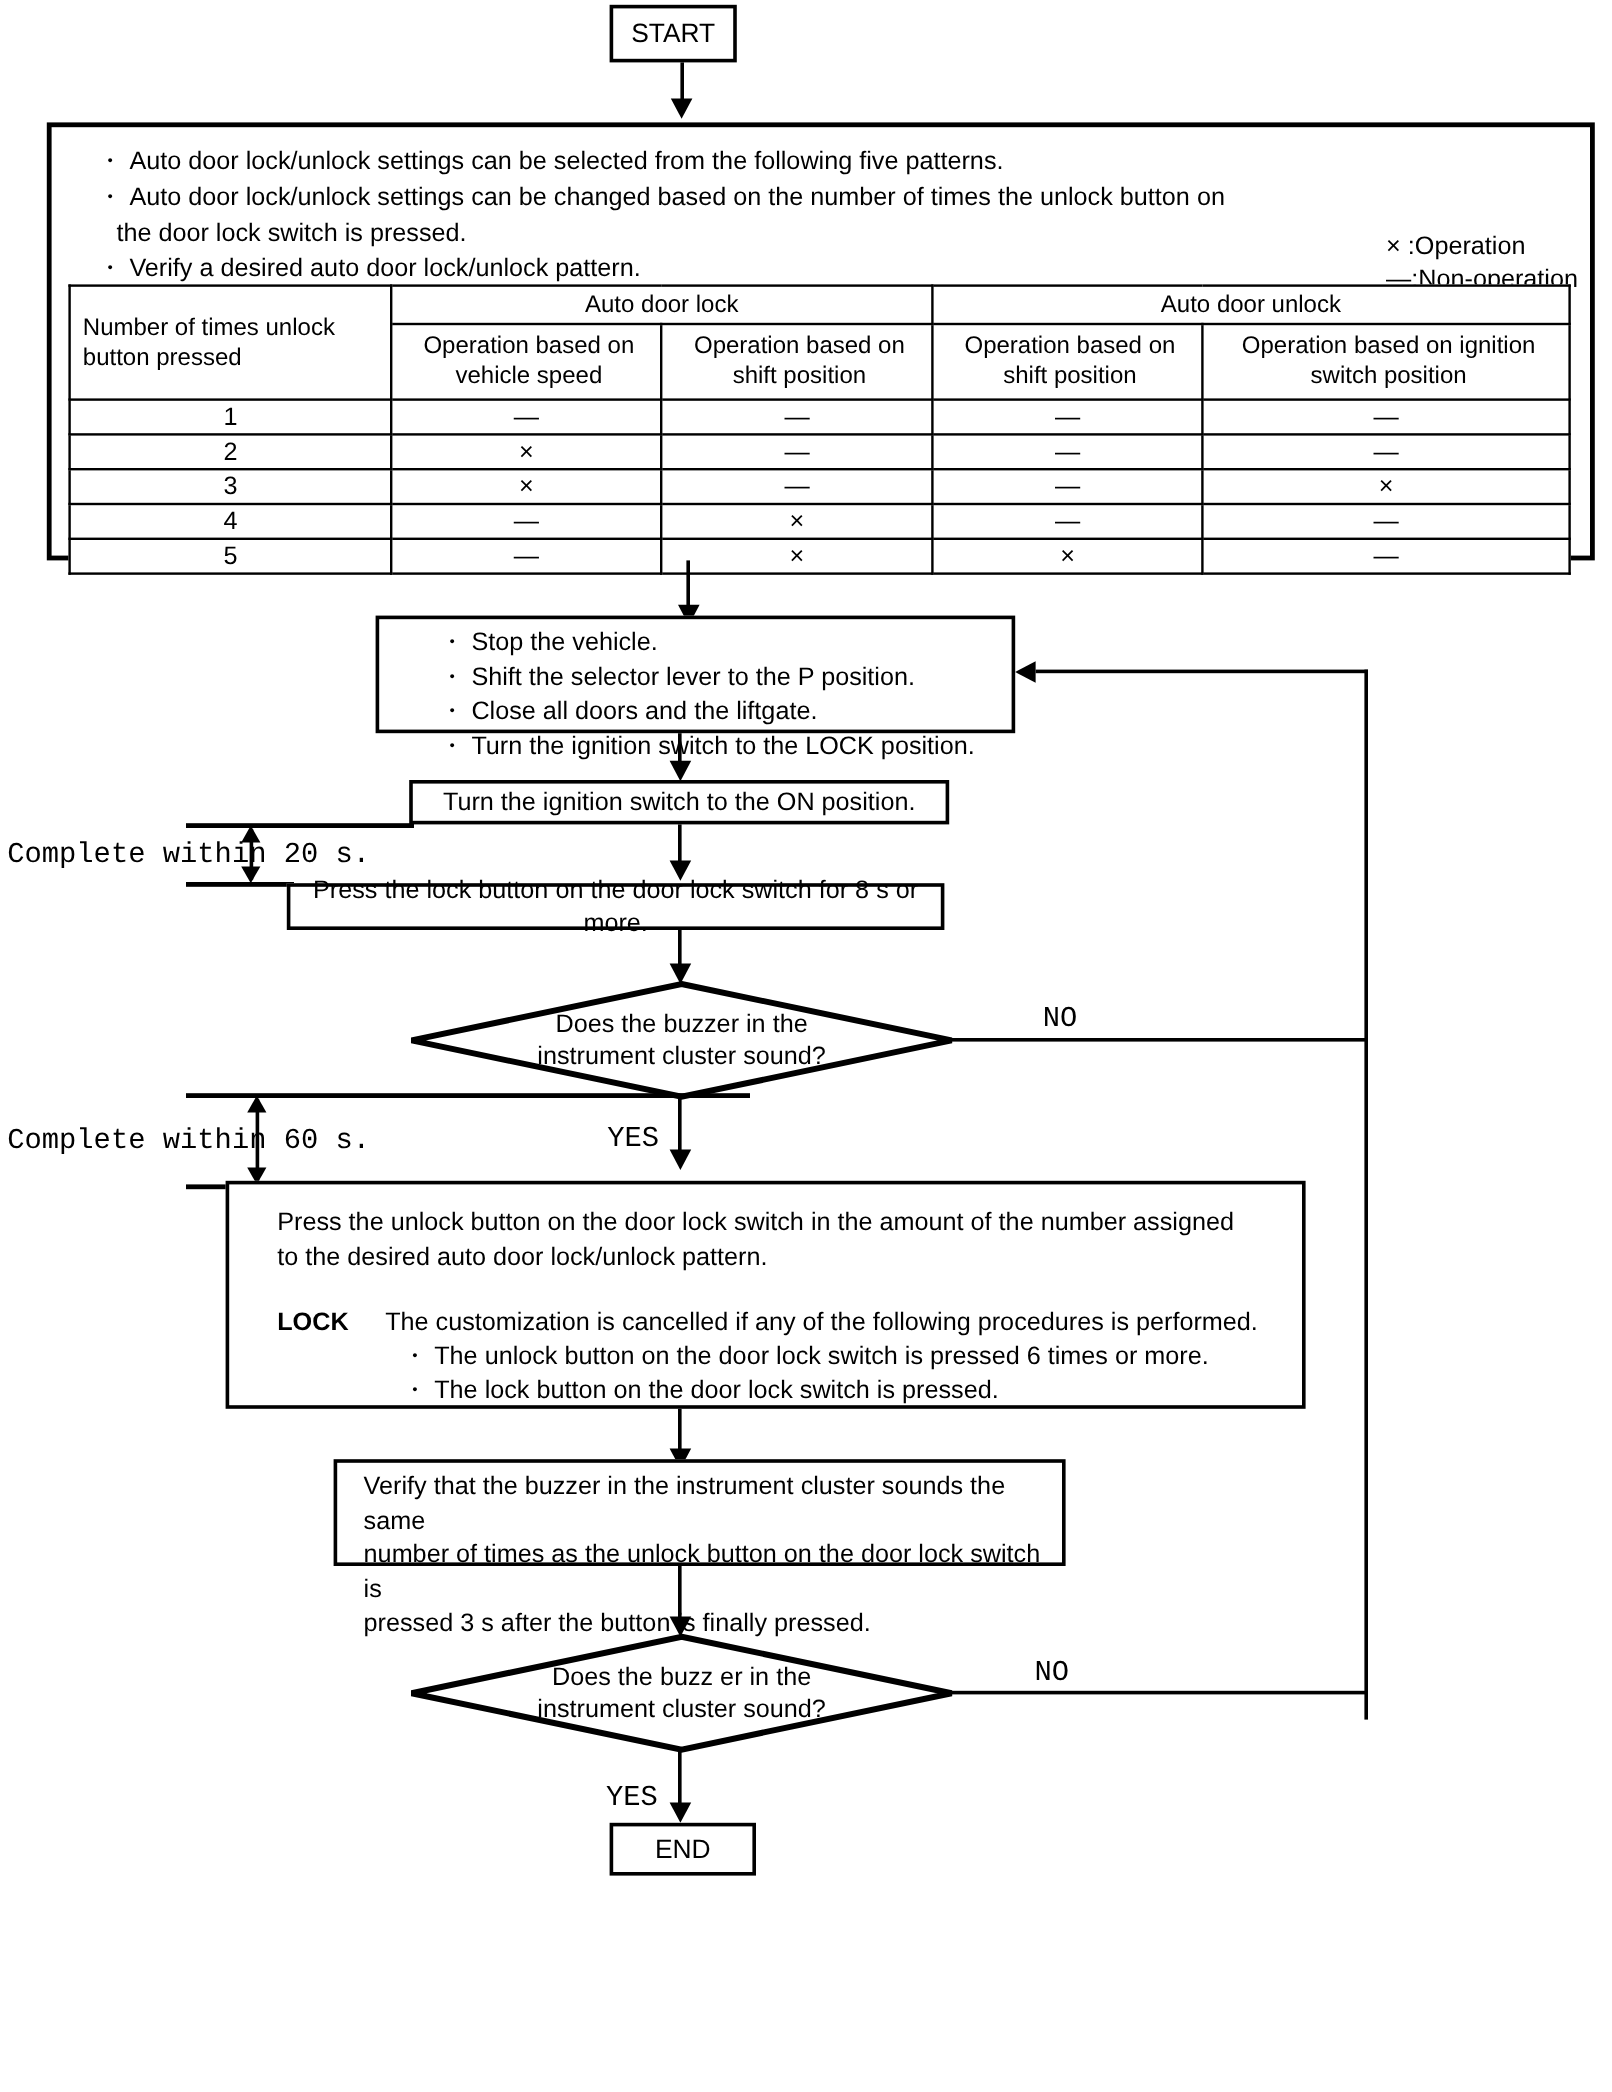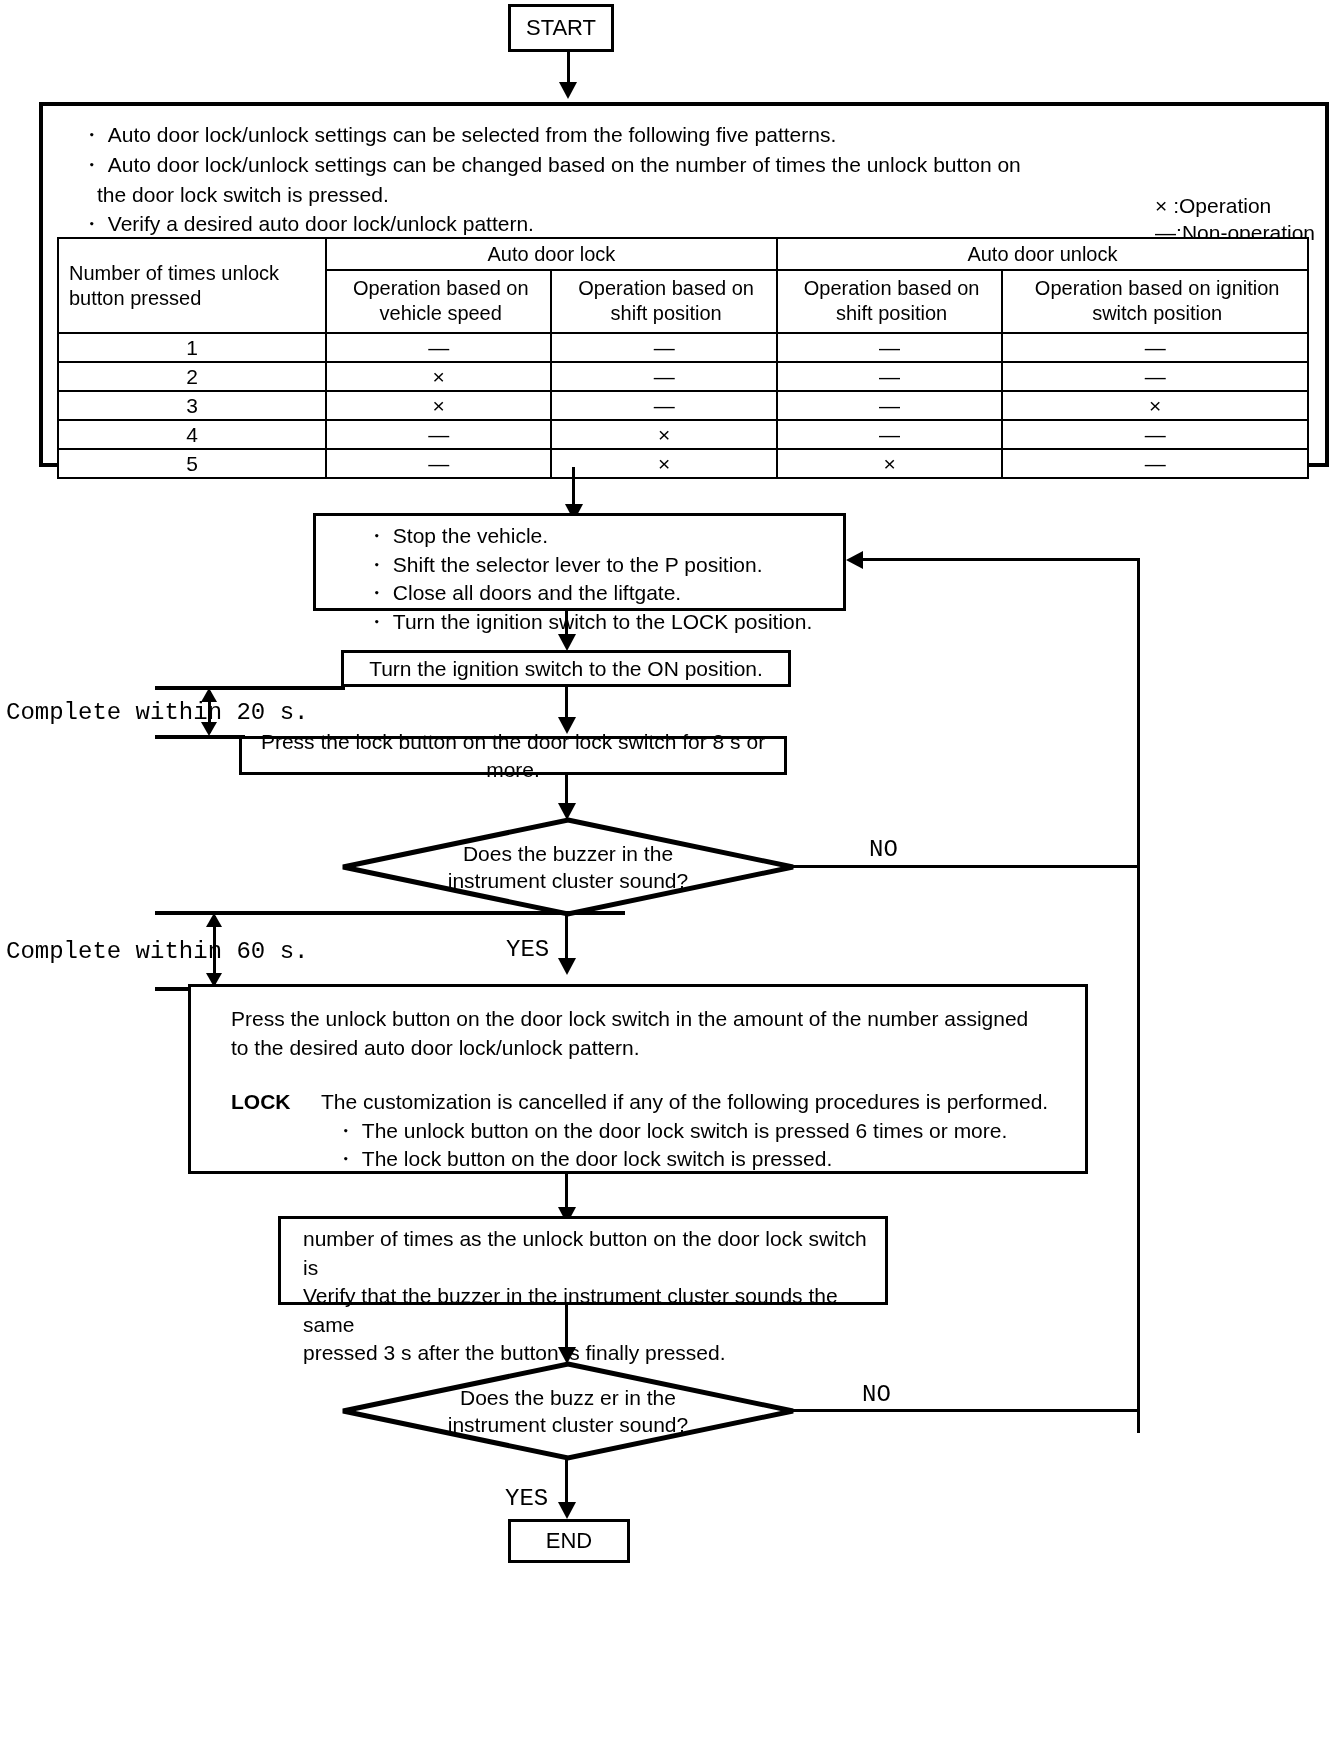--- a/index.html
+++ b/index.html
@@ -357,22 +357,22 @@
         <div class="nb">・ The unlock button on the door lock switch is pressed 6 times or more.</div>
         <div class="nb">・ The lock button on the door lock switch is pressed.</div>
       </div>
     </div>
   </div>
 
   <div class="vline" style="left:565px; top:1174px; height:38px;"></div>
   <div class="arrow-down" style="left:558px; top:1207px;"></div>
 
   <div class="node left" style="left:278px; top:1216px; width:610px; height:89px; padding:6px 0 0 22px; display:block; font-size:21px; line-height:1.36;">
+    <div>Verify that the buzzer in the instrument cluster sounds the same</div>
     <div>number of times as the unlock button on the door lock switch is</div>
-    <div>Verify that the buzzer in the instrument cluster sounds the same</div>
     <div>pressed 3 s after the button is finally pressed.</div>
   </div>
 
   <div class="vline" style="left:565px; top:1305px; height:46px;"></div>
   <div class="arrow-down" style="left:558px; top:1347px;"></div>
 
   <div class="diamond" style="left:341px; top:1362px; width:454px; height:98px;">
     <svg width="454" height="98" viewBox="0 0 454 98">
       <polygon points="227,2 452,49 227,96 2,49" fill="#ffffff" stroke="#000000" stroke-width="5"></polygon>
     </svg>

